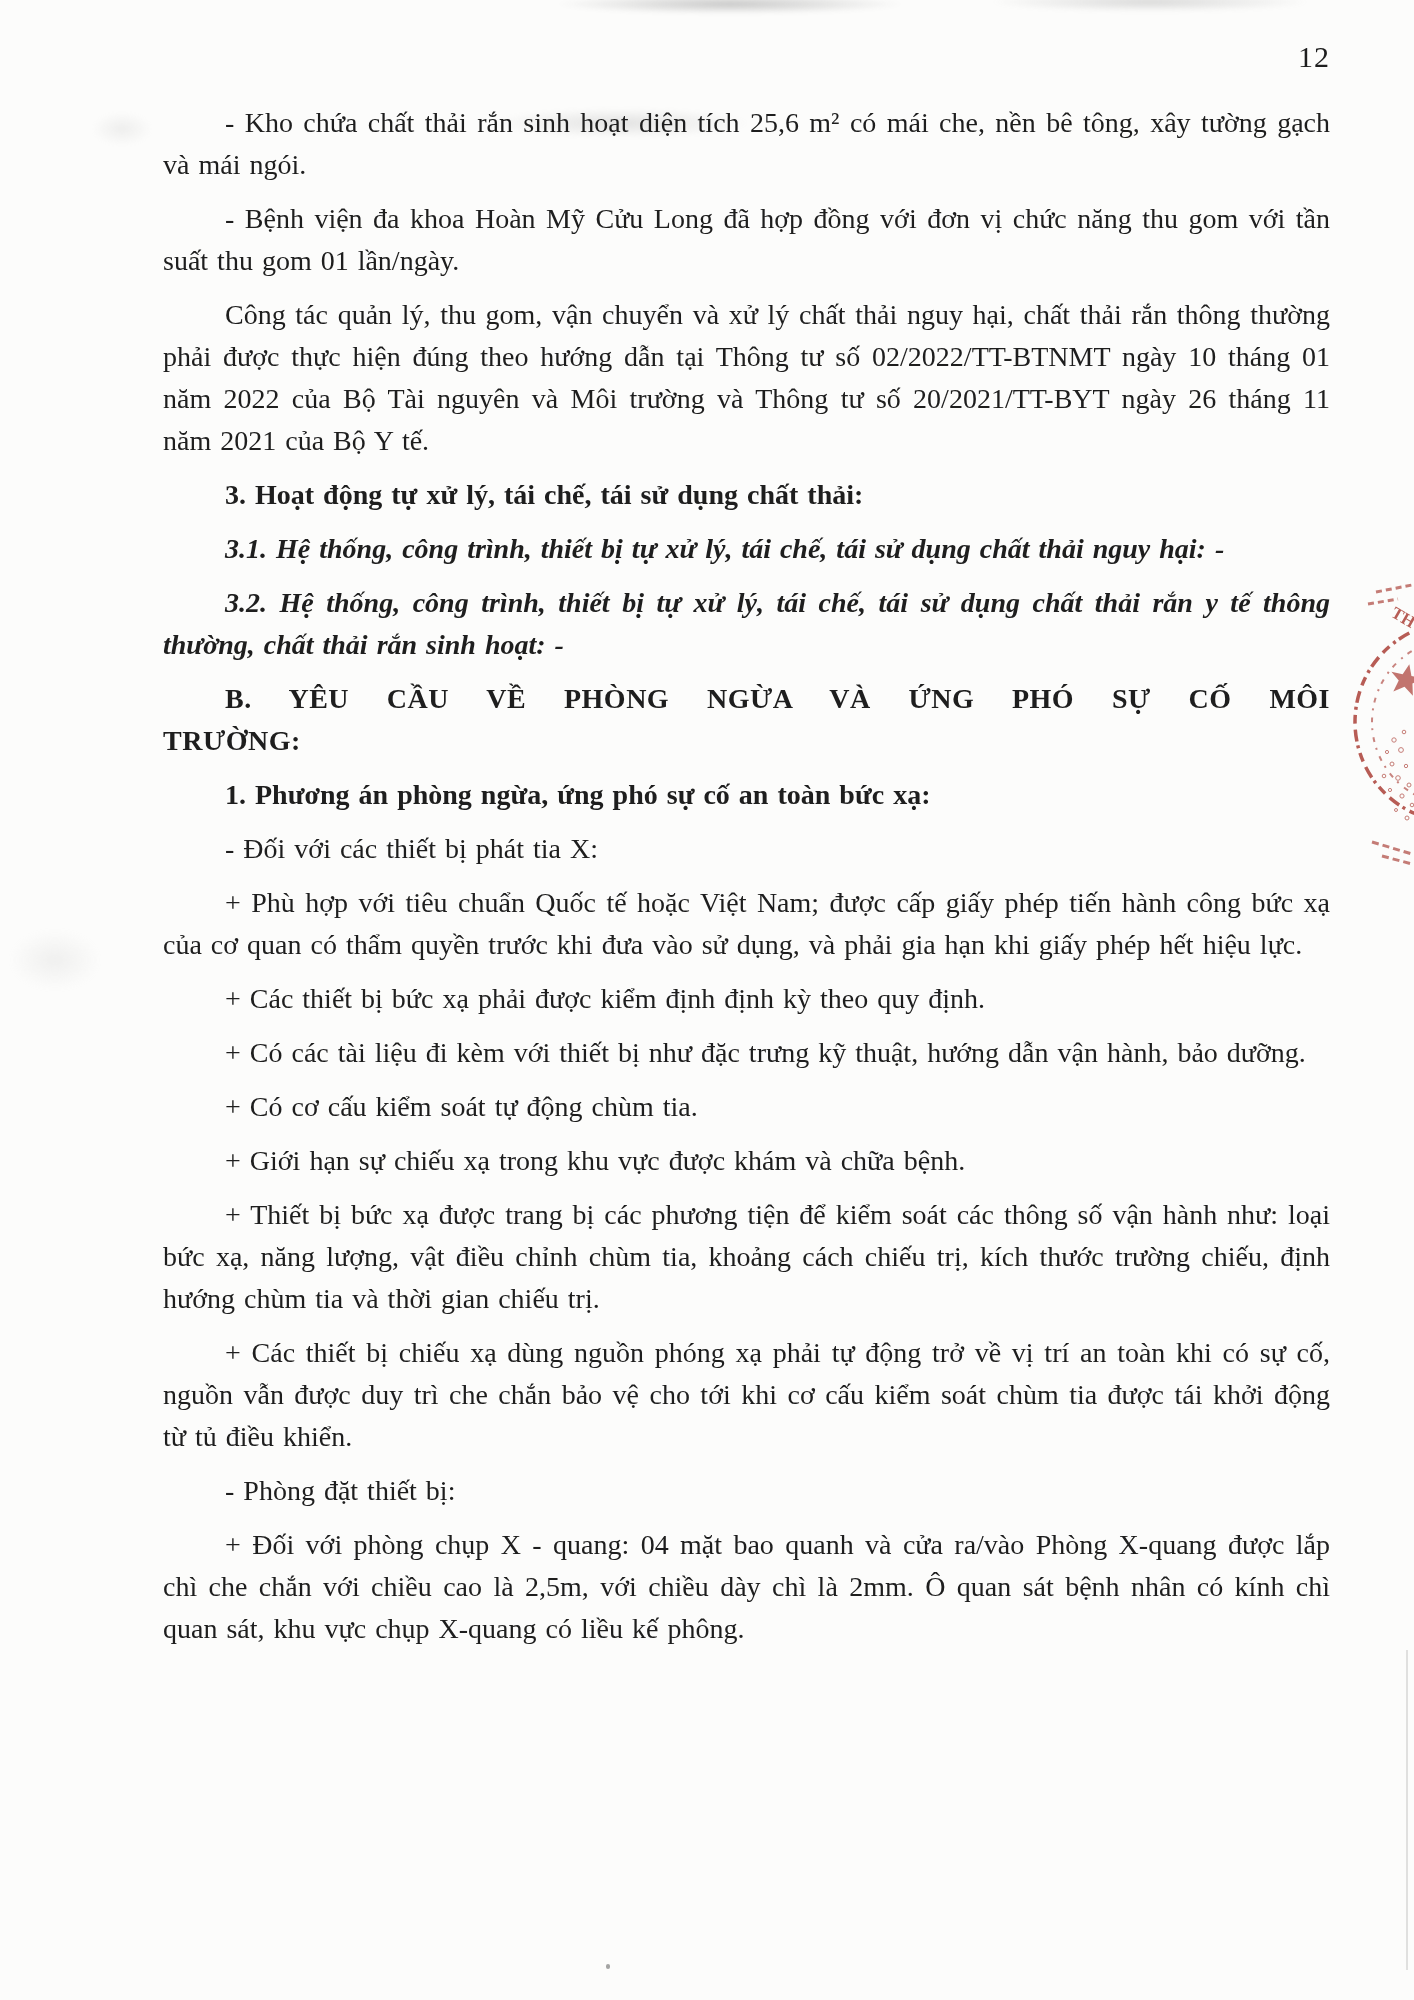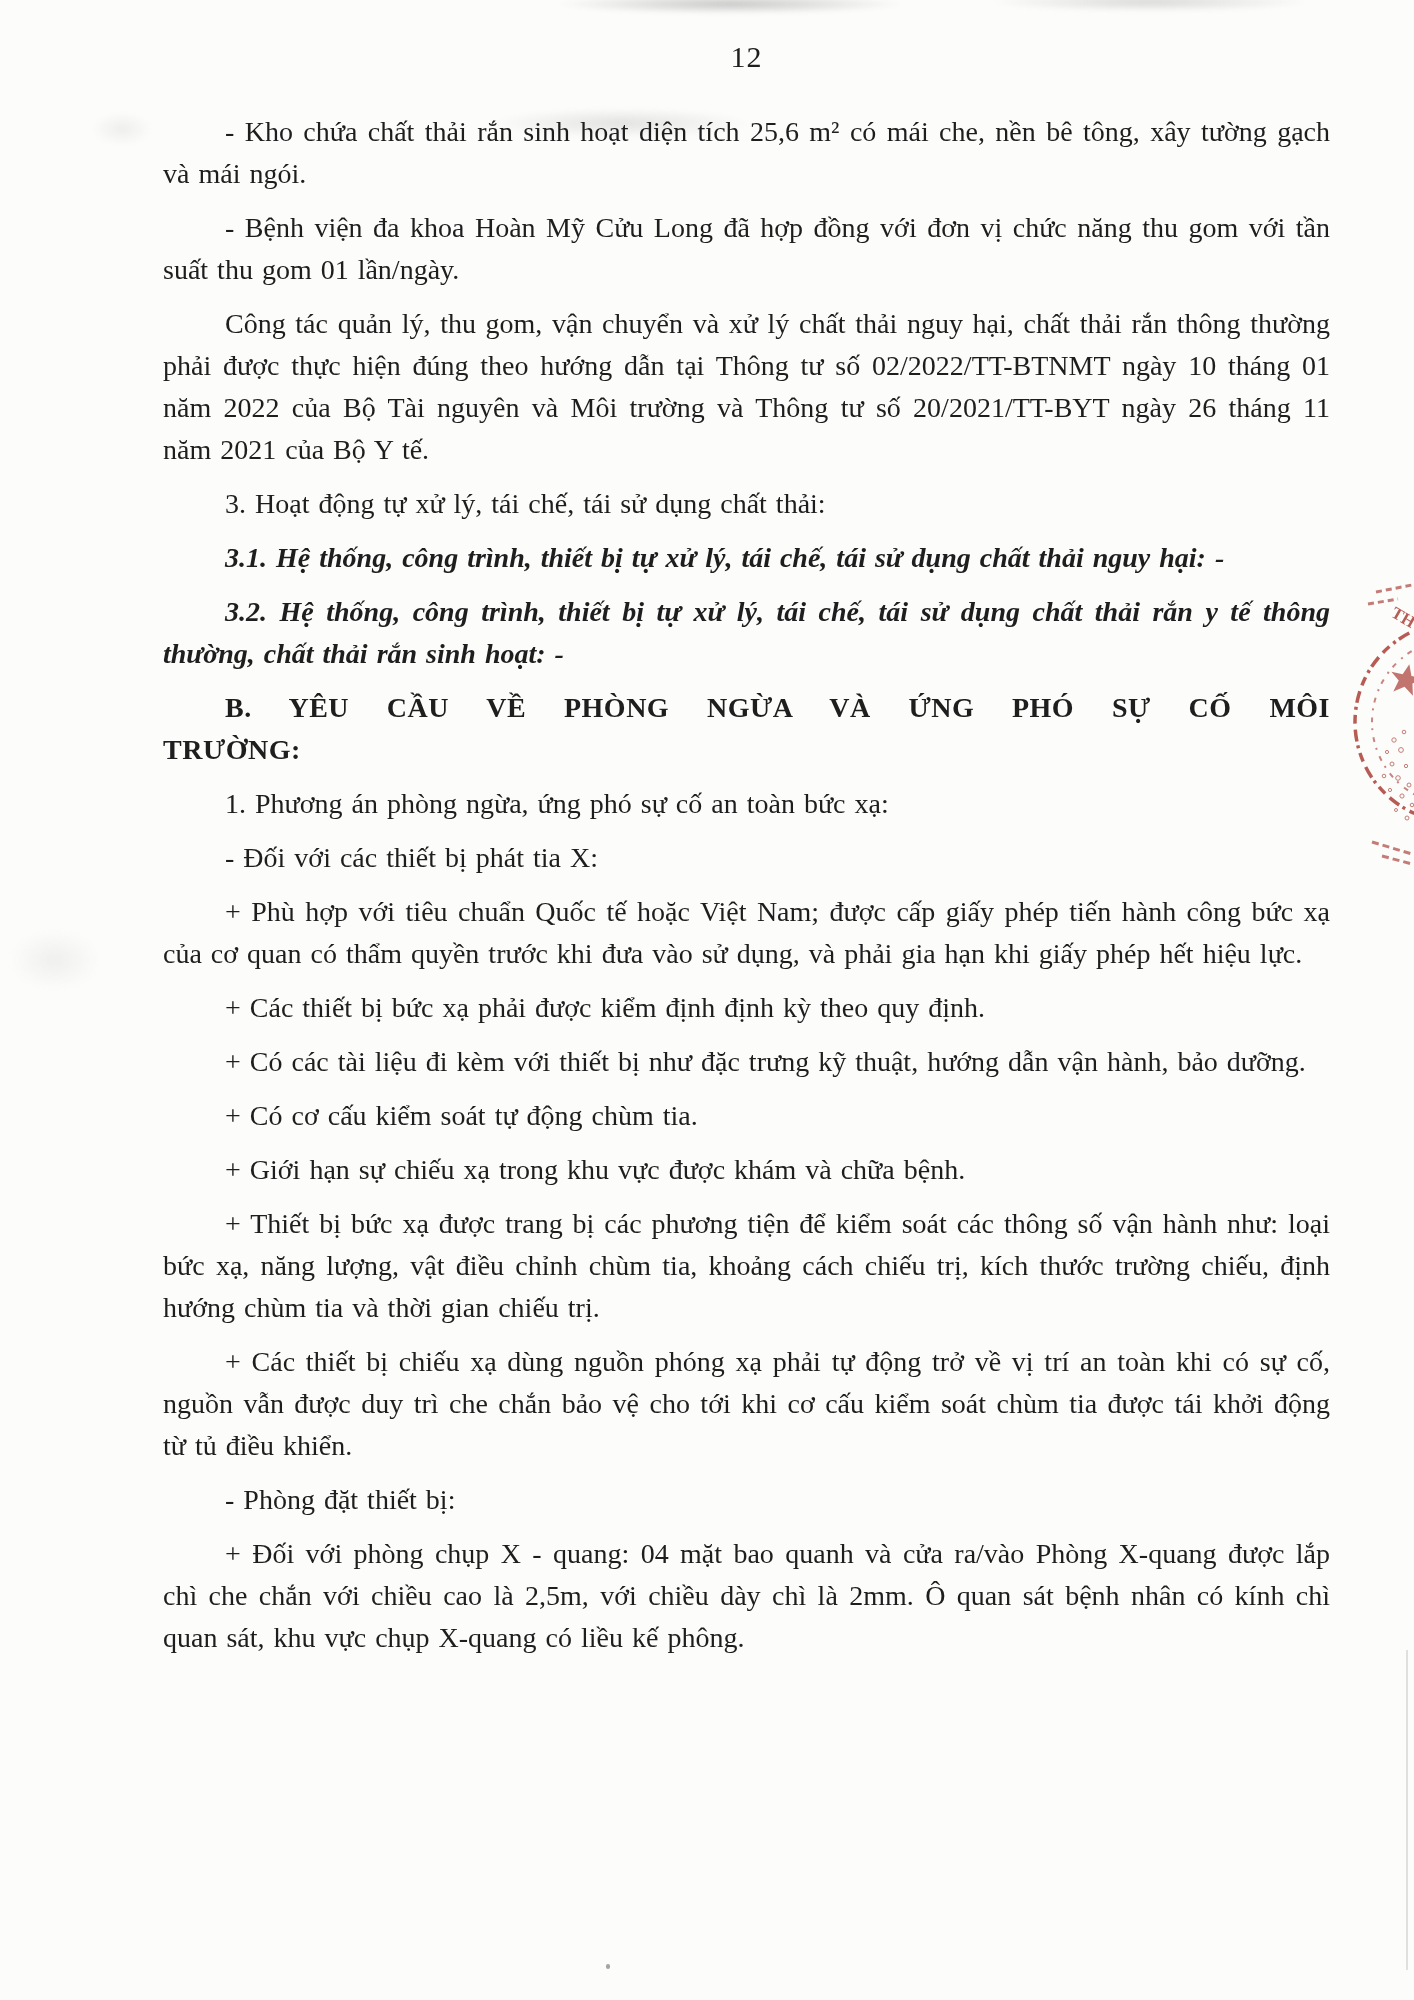--- a/index.html
+++ b/index.html
@@ -12,36 +12,36 @@
     overflow:hidden;
     font-family:"Liberation Serif","DejaVu Serif",serif;
     color:var(--ink,#1e1e1e);
   }
   .text-block{
     position:absolute;
     left:163px;top:40px;
     width:1167px;
   }
   .page-number{
-    text-align:center;
+    text-align:right;
     font-size:30px;
     line-height:34px;
-    margin-bottom:25px;
+    margin-bottom:16px;
     letter-spacing:1px;
   }
   .para{
     font-size:28px;
     line-height:42px;
     margin:0;
     padding-top:12px;
     text-align:justify;
     text-indent:62px;
     word-spacing:2px;
   }
-  .para.heading{font-weight:normal;}
+  .para.heading{font-weight:bold;}
   .para.italic{font-weight:bold;font-style:italic;}
   .para.heading-caps{font-weight:bold;word-spacing:16px;letter-spacing:.5px;}
   
   .smudge{position:absolute;pointer-events:none;border-radius:50%;}
   .smudge.s1{left:556px;top:-6px;width:348px;height:20px;background:radial-gradient(closest-side,#8a8a8a,transparent);opacity:.45;filter:blur(2px);}
   .smudge.s2{left:990px;top:-8px;width:320px;height:20px;background:radial-gradient(closest-side,#9a9a9a,transparent);opacity:.35;filter:blur(2px);}
   .smudge.s3{left:492px;top:108px;width:258px;height:30px;background:radial-gradient(closest-side,#a9a9a9,transparent);opacity:.30;filter:blur(2px);}
   .smudge.s4{left:92px;top:112px;width:60px;height:34px;background:radial-gradient(closest-side,#bdbdbd,transparent);opacity:.22;filter:blur(2px);}
   .smudge.s5{left:10px;top:930px;width:90px;height:60px;background:radial-gradient(closest-side,#c9c9c9,transparent);opacity:.25;filter:blur(3px);}
   .edge-line{position:absolute;right:6px;top:1650px;width:2px;height:320px;background:#c9c9c9;opacity:.55;}

